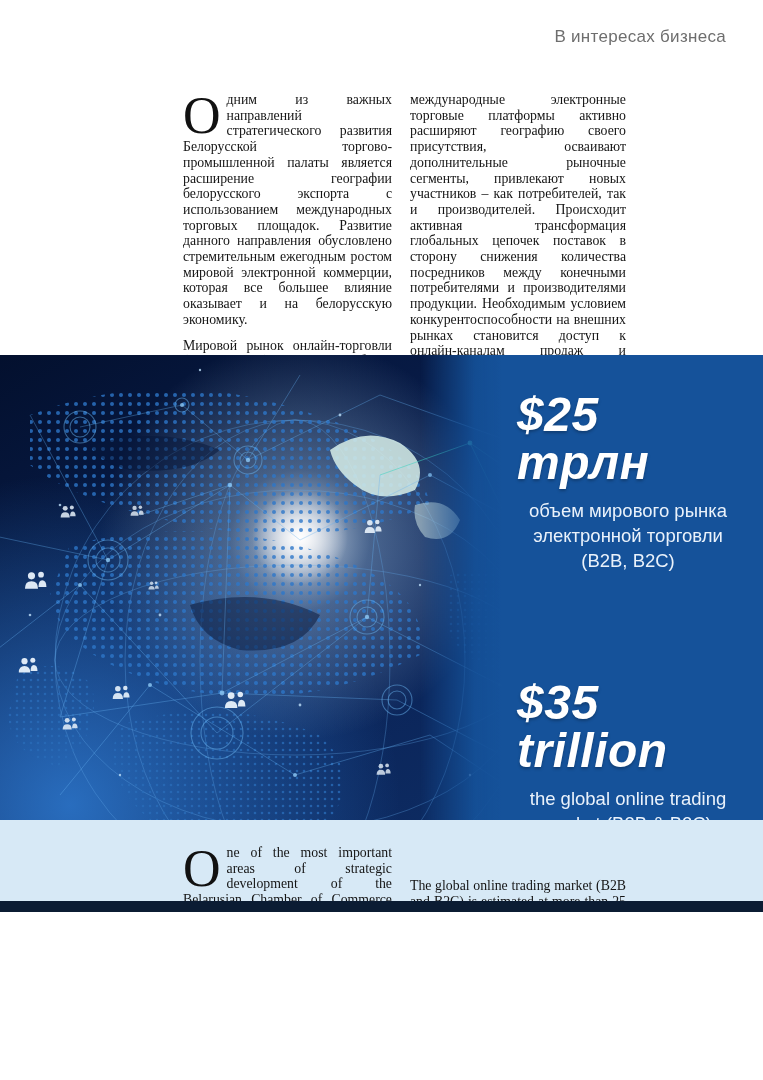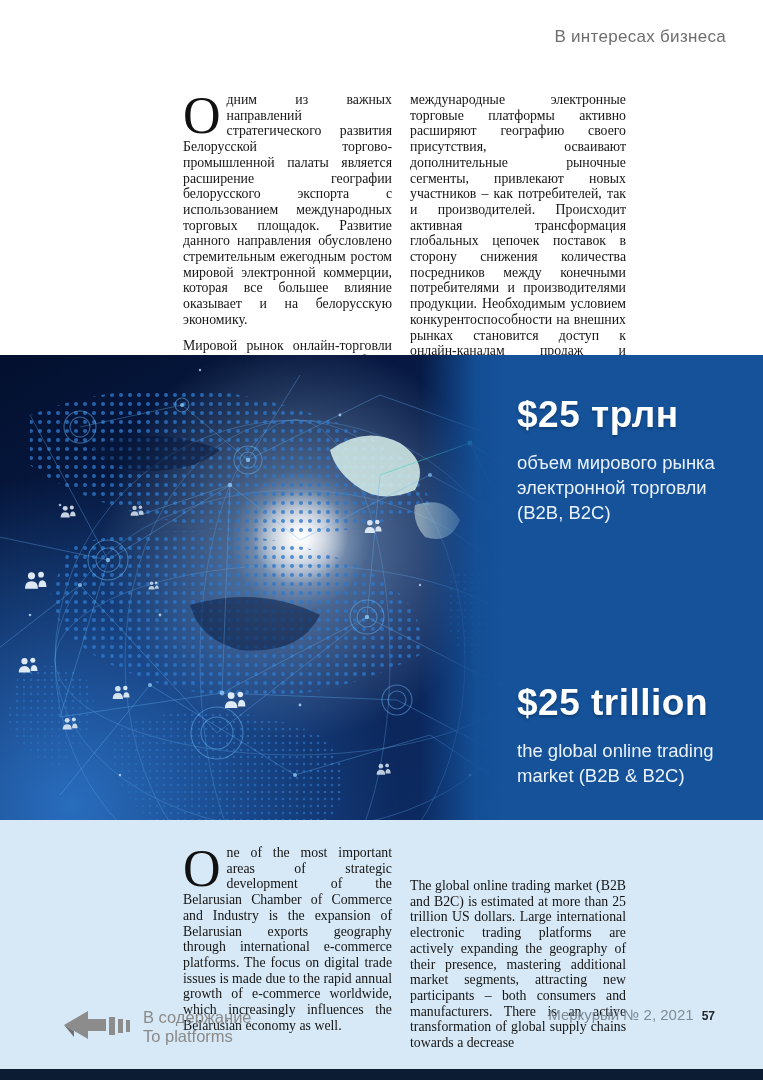--- a/index.html
+++ b/index.html
@@ -1,16 +1,16 @@
 <!DOCTYPE html>
 <html><head>
 <meta charset="utf-8">
 <style>
   html,body{margin:0;padding:0;background:#ffffff;}
-  .page{position:relative;width:763px;height:1080px;background:#ffffff;overflow:hidden;
+  .page{position:relative;width:763px;height:912px;background:#ffffff;overflow:hidden;
         font-family:"Liberation Sans", sans-serif;}
 
   
   .section-label{position:absolute;top:27px;right:37px;font-size:17px;color:#6e6e6e;
         letter-spacing:.3px;}
 
   
   .col{position:absolute;text-align:justify;font-family:"Liberation Serif", serif;
        font-size:13.8px;line-height:15.7px;color:#141414;}
   .col p{margin:0 0 10px 0;}
@@ -21,23 +21,23 @@
   .dropcap{float:left;font-size:52px;line-height:41px;padding:3px 6px 0 0;color:#111;}
 
   
   .hero{position:absolute;left:0;top:355px;width:763px;height:465px;background:#071c44;overflow:hidden;}
   .hero svg{position:absolute;left:0;top:0;}
   .hero-panel{position:absolute;top:0;left:420px;width:343px;height:100%;
       background:linear-gradient(90deg, rgba(21,82,154,0) 0%, rgba(21,82,154,.9) 16%, #15529a 24%);}
   .stat{position:absolute;color:#ffffff;}
   .stat-ru{left:517px;top:36px;width:222px;}
   .stat-en{left:517px;top:324px;width:222px;}
-  .stat-value{font-size:37px;font-weight:600;letter-spacing:.5px;line-height:48px;
-      text-shadow:0 2px 3px rgba(0,0,0,.25);}
-  .stat-caption{margin-top:11px;font-size:18.5px;line-height:25px;color:#eaf2fb;font-weight:400;}
+  .stat-value{font-size:48px;font-weight:600;letter-spacing:.5px;line-height:48px;
+      text-shadow:0 2px 3px rgba(0,0,0,.25);font-style:italic;}
+  .stat-caption{margin-top:11px;font-size:18.5px;line-height:25px;color:#eaf2fb;font-weight:400;text-align:center;}
 
   
   .bottom-section{position:absolute;left:0;top:820px;width:763px;height:260px;background:#d7e9f6;}
 
   
   .toc{position:absolute;left:62px;top:1008px;display:flex;align-items:center;gap:9px;cursor:pointer;}
   .toc-text{font-size:16.5px;line-height:19px;color:#8a8a8a;}
   .issue{position:absolute;top:1006px;right:48px;font-size:15px;color:#7e8c98;display:flex;
       align-items:baseline;gap:8px;text-align:right;}
   .page-num{color:#22262a;font-weight:bold;font-size:12px;}
@@ -203,21 +203,21 @@
       </g>
     </svg>
 
     <div class="hero-panel"></div>
 
     <div class="stat stat-ru">
       <div class="stat-value">$25 трлн</div>
       <div class="stat-caption">объем мирового рынка электронной торговли (B2B, B2C)</div>
     </div>
     <div class="stat stat-en">
-      <div class="stat-value">$25 trillion</div>
+      <div class="stat-value">$35 trillion</div>
       <div class="stat-caption">the global online trading market (B2B &amp; B2C)</div>
     </div>
   </div>
 
   <div class="bottom-section"></div>
 
   <div class="col en-left">
     <p><span class="dropcap">O</span><span>ne of the most important areas of strategic development of the Belarusian Chamber of Commerce and Industry is the expansion of Belarusian exports geography through international e-commerce platforms. The focus on digital trade issues is made due to the rapid annual growth of e-commerce worldwide, which increasingly influences the Belarusian economy as well.</span></p>
   </div>
   <div class="col en-right">

